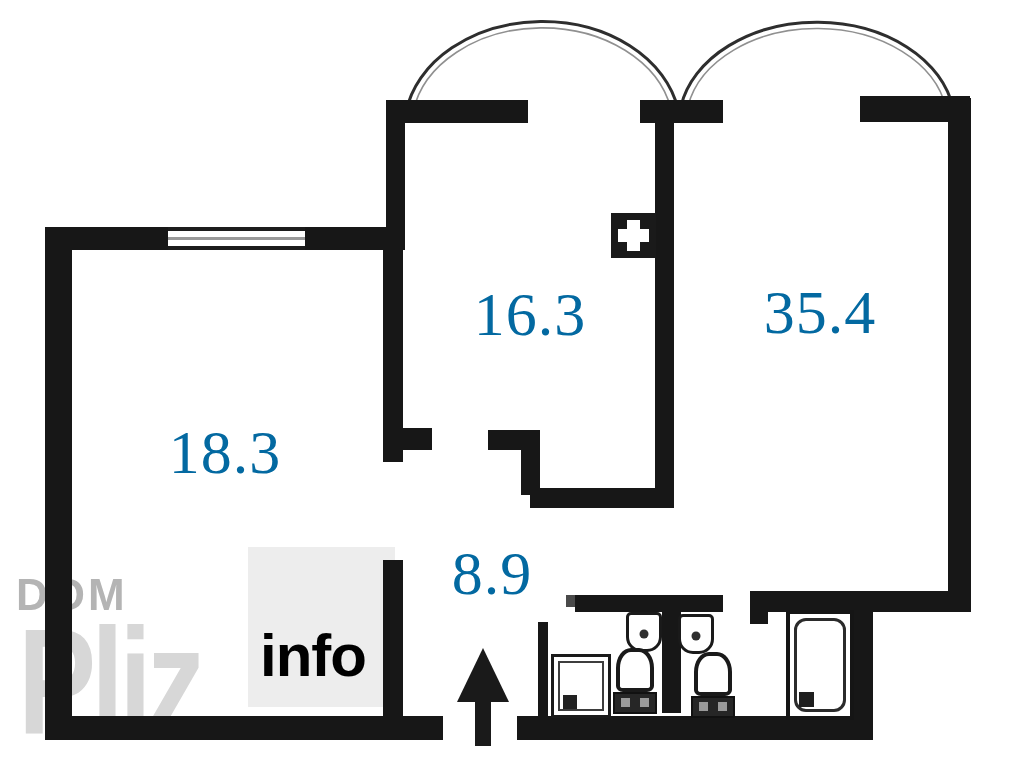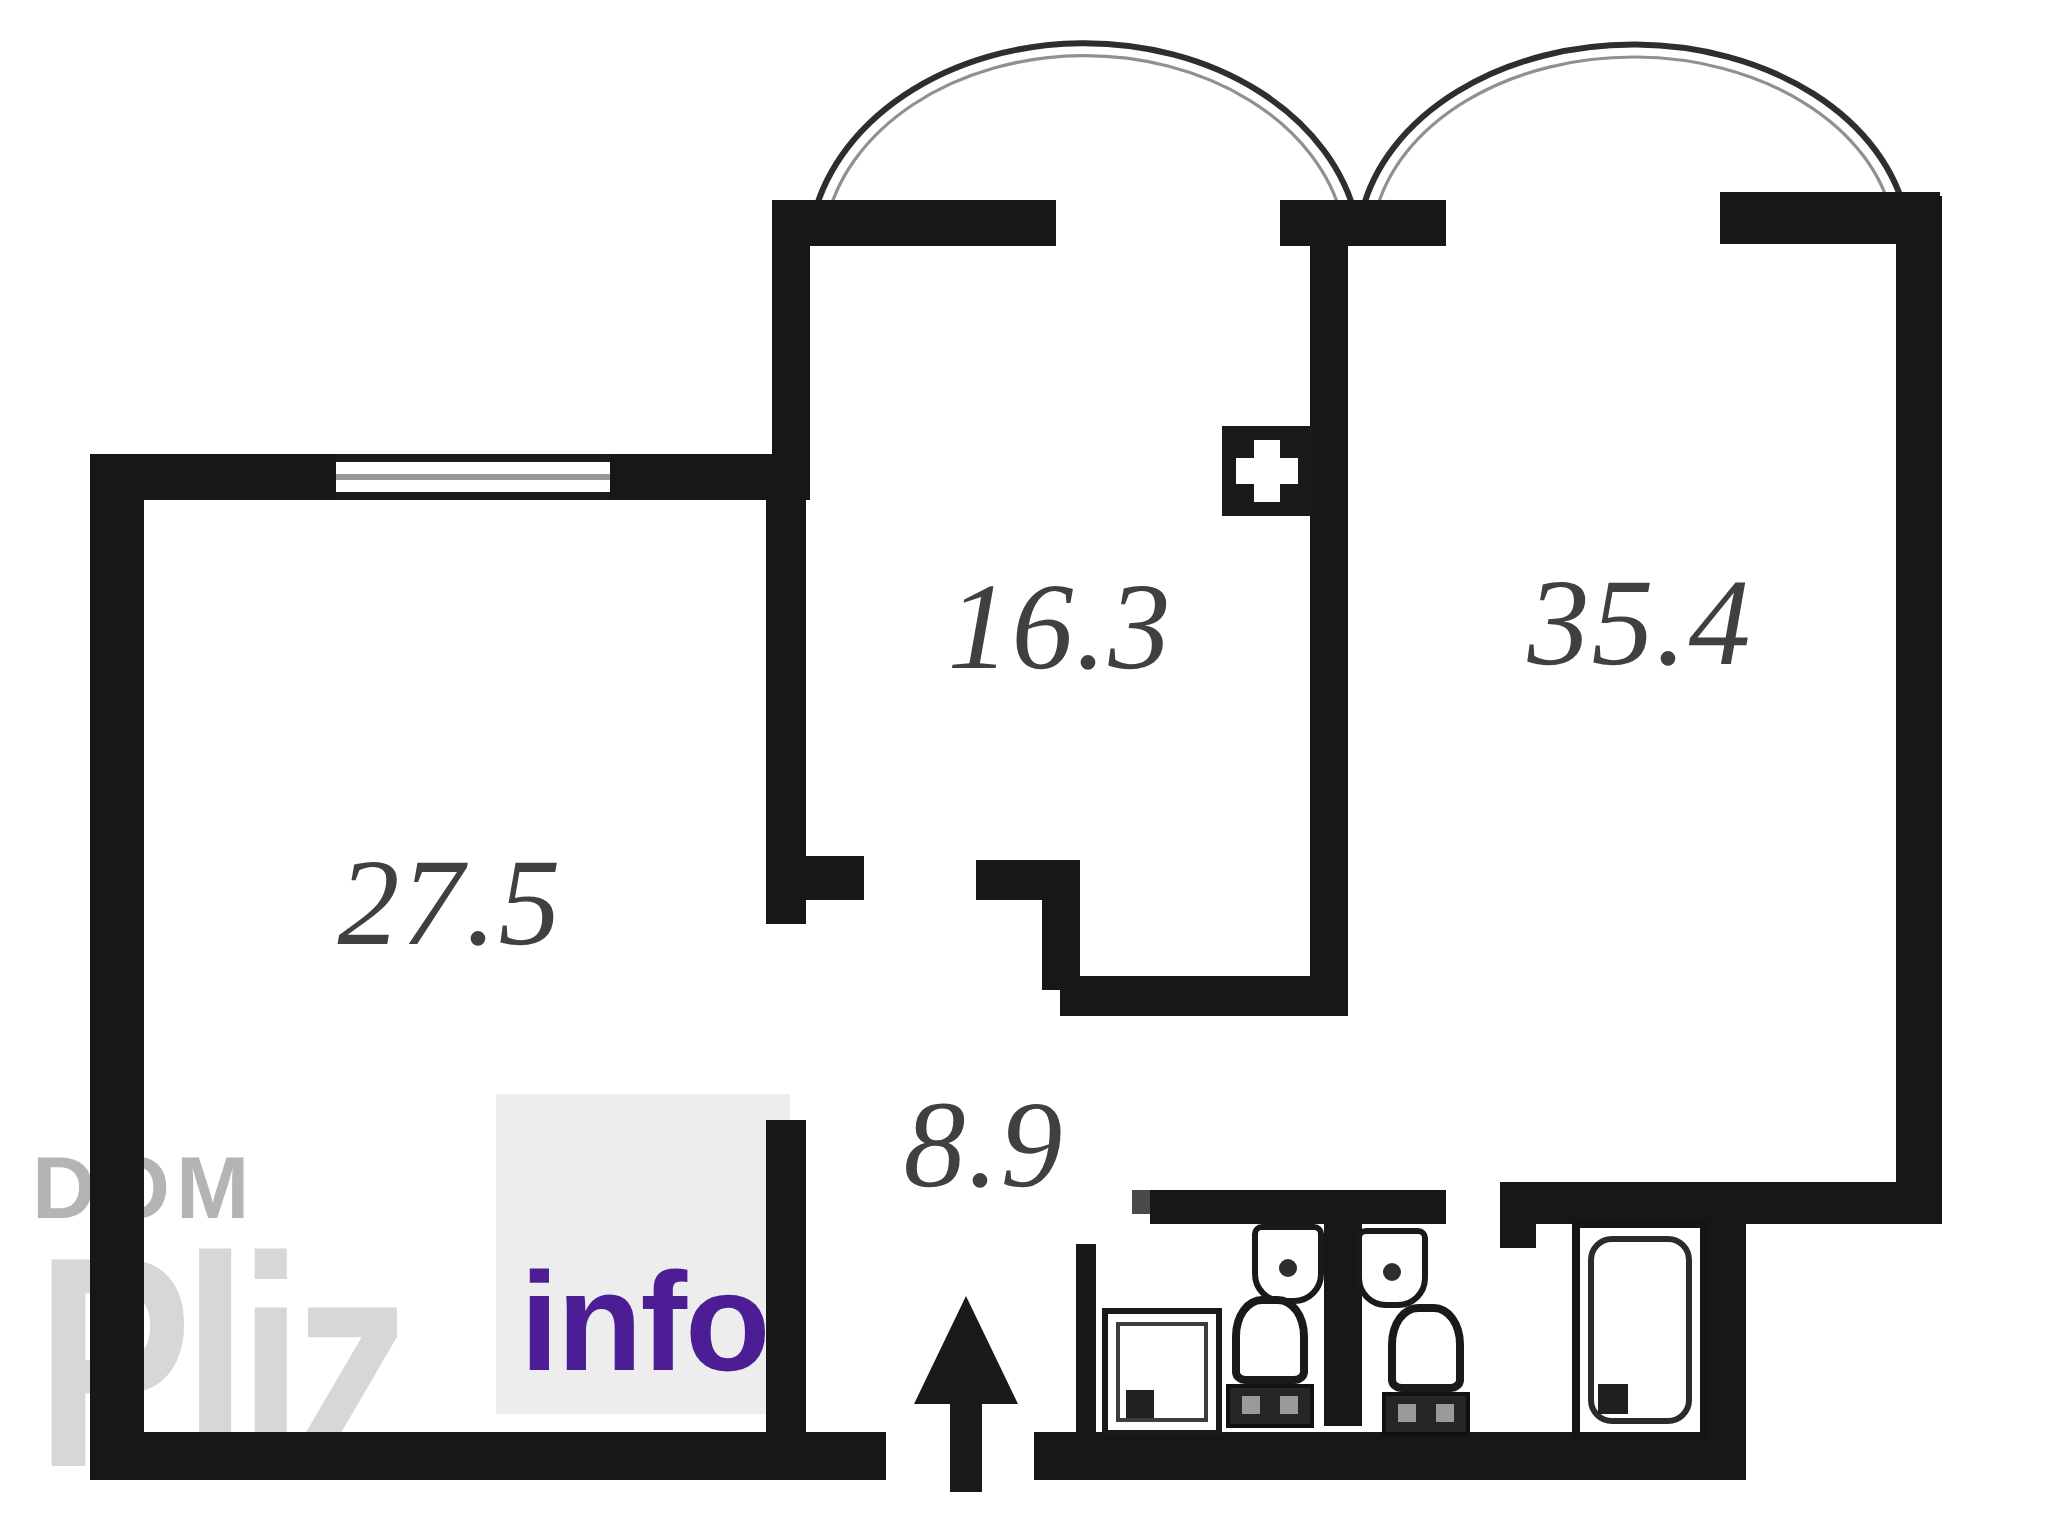--- a/index.html
+++ b/index.html
@@ -3,30 +3,30 @@
 <meta charset="utf-8">
 <style>
   html,body{margin:0;padding:0;background:#fff;}
   #plan{position:relative;width:1024px;height:768px;background:#ffffff;overflow:hidden;
         font-family:"Liberation Sans",sans-serif;}
   
   .w{position:absolute;background:#171717;}
   
   .room-label{position:absolute;transform:translate(-50%,-55%);
       font-family:"Liberation Serif","DejaVu Serif",serif;
-      font-size:62px;color:#404040;letter-spacing:1px;white-space:nowrap;font-style:italic;}
+      font-size:62px;color:#0369a1;letter-spacing:1px;white-space:nowrap;}
   
   .wm-dom{position:absolute;left:16px;top:570px;font-weight:bold;font-size:44px;
       color:#b4b4b4;letter-spacing:3px;}
   .wm-pliz{position:absolute;left:18px;top:606px;font-weight:bold;font-size:150px;
       line-height:1;color:#d7d7d7;letter-spacing:-6px;transform:scaleX(0.78);
       transform-origin:left top;}
   .wm-box{position:absolute;left:248px;top:547px;width:147px;height:160px;background:#ededed;}
-  .wm-info{position:absolute;left:260px;top:626px;font-weight:bold;font-size:70px;
-      line-height:1;color:#4c1d95;letter-spacing:-1px;}
+  .wm-info{position:absolute;left:260px;top:626px;font-weight:bold;font-size:60px;
+      line-height:1;color:#000000;letter-spacing:-1px;}
   
   .window{position:absolute;left:168px;top:227px;width:137px;height:23px;background:#fff;}
   .window .ln{position:absolute;left:0;width:137px;}
   
   .vent{position:absolute;left:611px;top:213px;width:45px;height:45px;background:#1a1a1a;}
   .vent .vbar{position:absolute;background:#fff;}
   
   .washer{position:absolute;left:551px;top:654px;width:54px;height:58px;
       border:3px solid #1a1a1a;background:#fff;}
   .washer .inner{position:absolute;left:4px;top:4px;right:4px;bottom:4px;border:2px solid #3d3d3d;}
@@ -127,18 +127,18 @@
   <div class="tub">
     <div class="inner"></div>
     <div class="drain"></div>
   </div>
 
   <svg width="1024" height="768" viewBox="0 0 1024 768">
     <polygon points="483,648 457,702 509,702" fill="#1a1a1a"></polygon>
     <rect x="475" y="700" width="16" height="46" fill="#1a1a1a"></rect>
   </svg>
 
-  <span class="room-label" style="left:225px;top:456px">27.5</span>
+  <span class="room-label" style="left:225px;top:456px">18.3</span>
   <span class="room-label" style="left:530px;top:318px">16.3</span>
   <span class="room-label" style="left:820px;top:316px">35.4</span>
   <span class="room-label" style="left:492px;top:577px">8.9</span>
 
 </div>
 
 </body></html>

